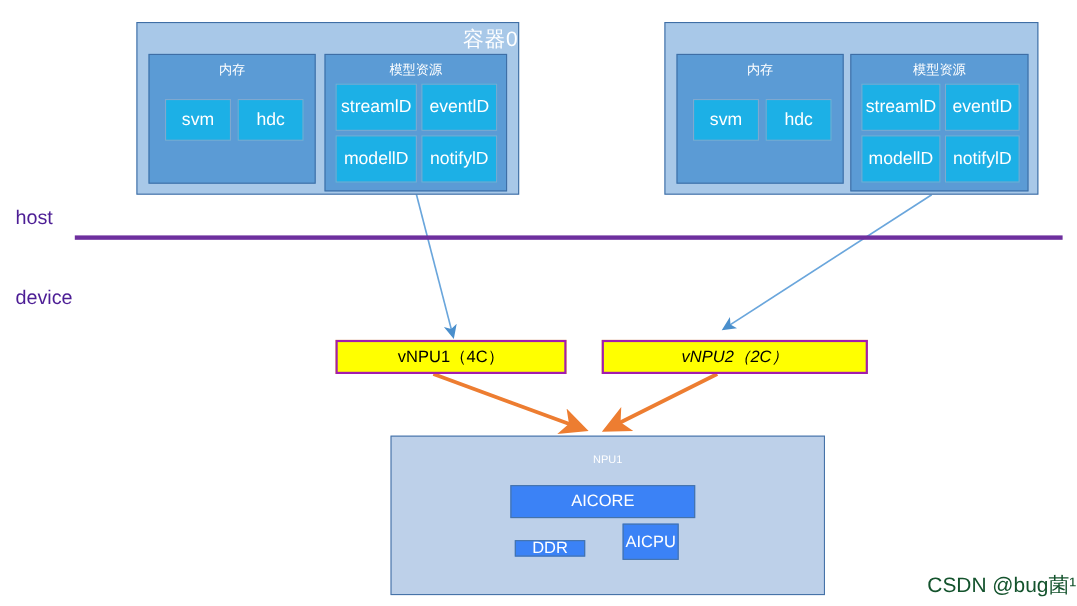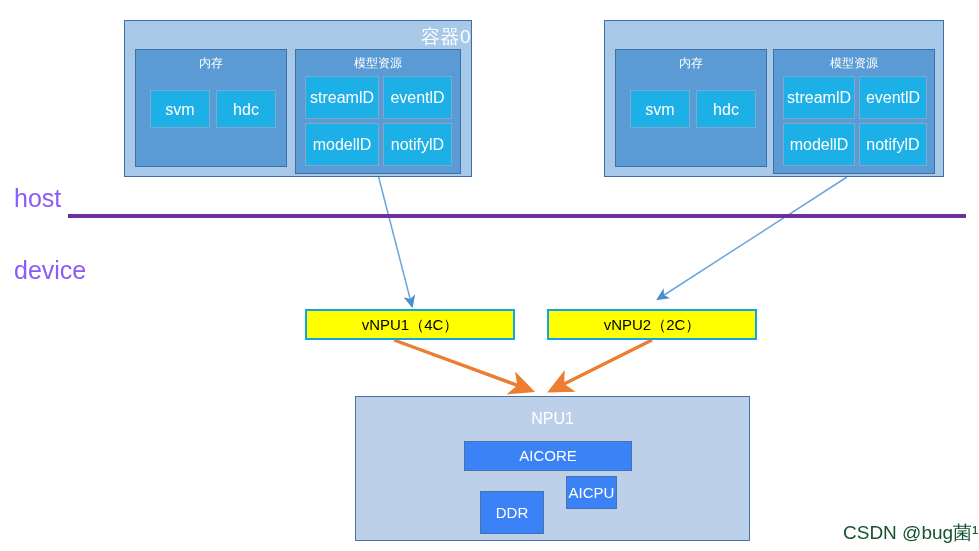--- a/index.html
+++ b/index.html
@@ -71,56 +71,56 @@
     font-size: 16px;
     line-height: 19px;
   }
   .chip.small-pad {
     padding: 0 3px;
   }
 
   
   .zone-label {
     position: absolute;
-    color: #8b5cf6;
-    font-size: 25px;
+    color: #4c1d95;
+    font-size: 18px;
     line-height: 26px;
     white-space: nowrap;
   }
 
   
   .divider {
     position: absolute;
     background: #6e2f9e;
     height: 4px;
   }
 
   
   .vnpu-box {
     background: #ffff00;
-    border: 2px solid #0ea5e9;
+    border: 2px solid #a21caf;
     color: #000000;
     font-size: 15px;
     line-height: 18px;
     font-weight: normal;
   }
 
   
   .npu-box {
     background: #bdd0e9;
     border: 1px solid #4673a8;
   }
   .npu-title {
     position: absolute;
     left: 0;
     right: 0;
     top: 12px;
     text-align: center;
     color: #ffffff;
-    font-size: 16px;
+    font-size: 10px;
     line-height: 20px;
   }
   .npu-part {
     background: #3b82f6;
     border: 1px solid #4673a8;
     color: #ffffff;
     font-size: 15px;
     line-height: 18px;
   }
 
@@ -227,30 +227,30 @@
   </div>
 
   <div class="zone-label" style="left:14px; top:185px;">host</div>
   <div class="zone-label" style="left:14px; top:257px;">device</div>
 
   <div class="divider" style="left:68px; top:214px; width:898px;"></div>
 
   <div class="box vnpu-box center-text" style="left:305px; top:309px; width:210px; height:31px;">
     <span>vNPU1（4C）</span>
   </div>
-  <div class="box vnpu-box center-text" style="left:547px; top:309px; width:210px; height:31px;">
+  <div class="box vnpu-box center-text" style="left:547px; top:309px; width:242px; height:31px;font-style:italic;">
     <span>vNPU2（2C）</span>
   </div>
 
   <div class="box npu-box" style="left:355px; top:396px; width:395px; height:145px;">
     <div class="npu-title">NPU1</div>
     <div class="box npu-part center-text" style="left:108px; top:44px; width:168px; height:30px;">
       <span>AICORE</span>
     </div>
-    <div class="box npu-part center-text" style="left:124px; top:94px; width:64px; height:43px;">
+    <div class="box npu-part center-text" style="left:112px; top:94px; width:64px; height:15px;">
       <span>DDR</span>
     </div>
     <div class="box npu-part center-text" style="left:210px; top:79px; width:51px; height:33px;">
       <span>AICPU</span>
     </div>
   </div>
 
   <div class="watermark" style="left:843px; top:524px;">CSDN @bug菌¹</div>
 
 </div>

